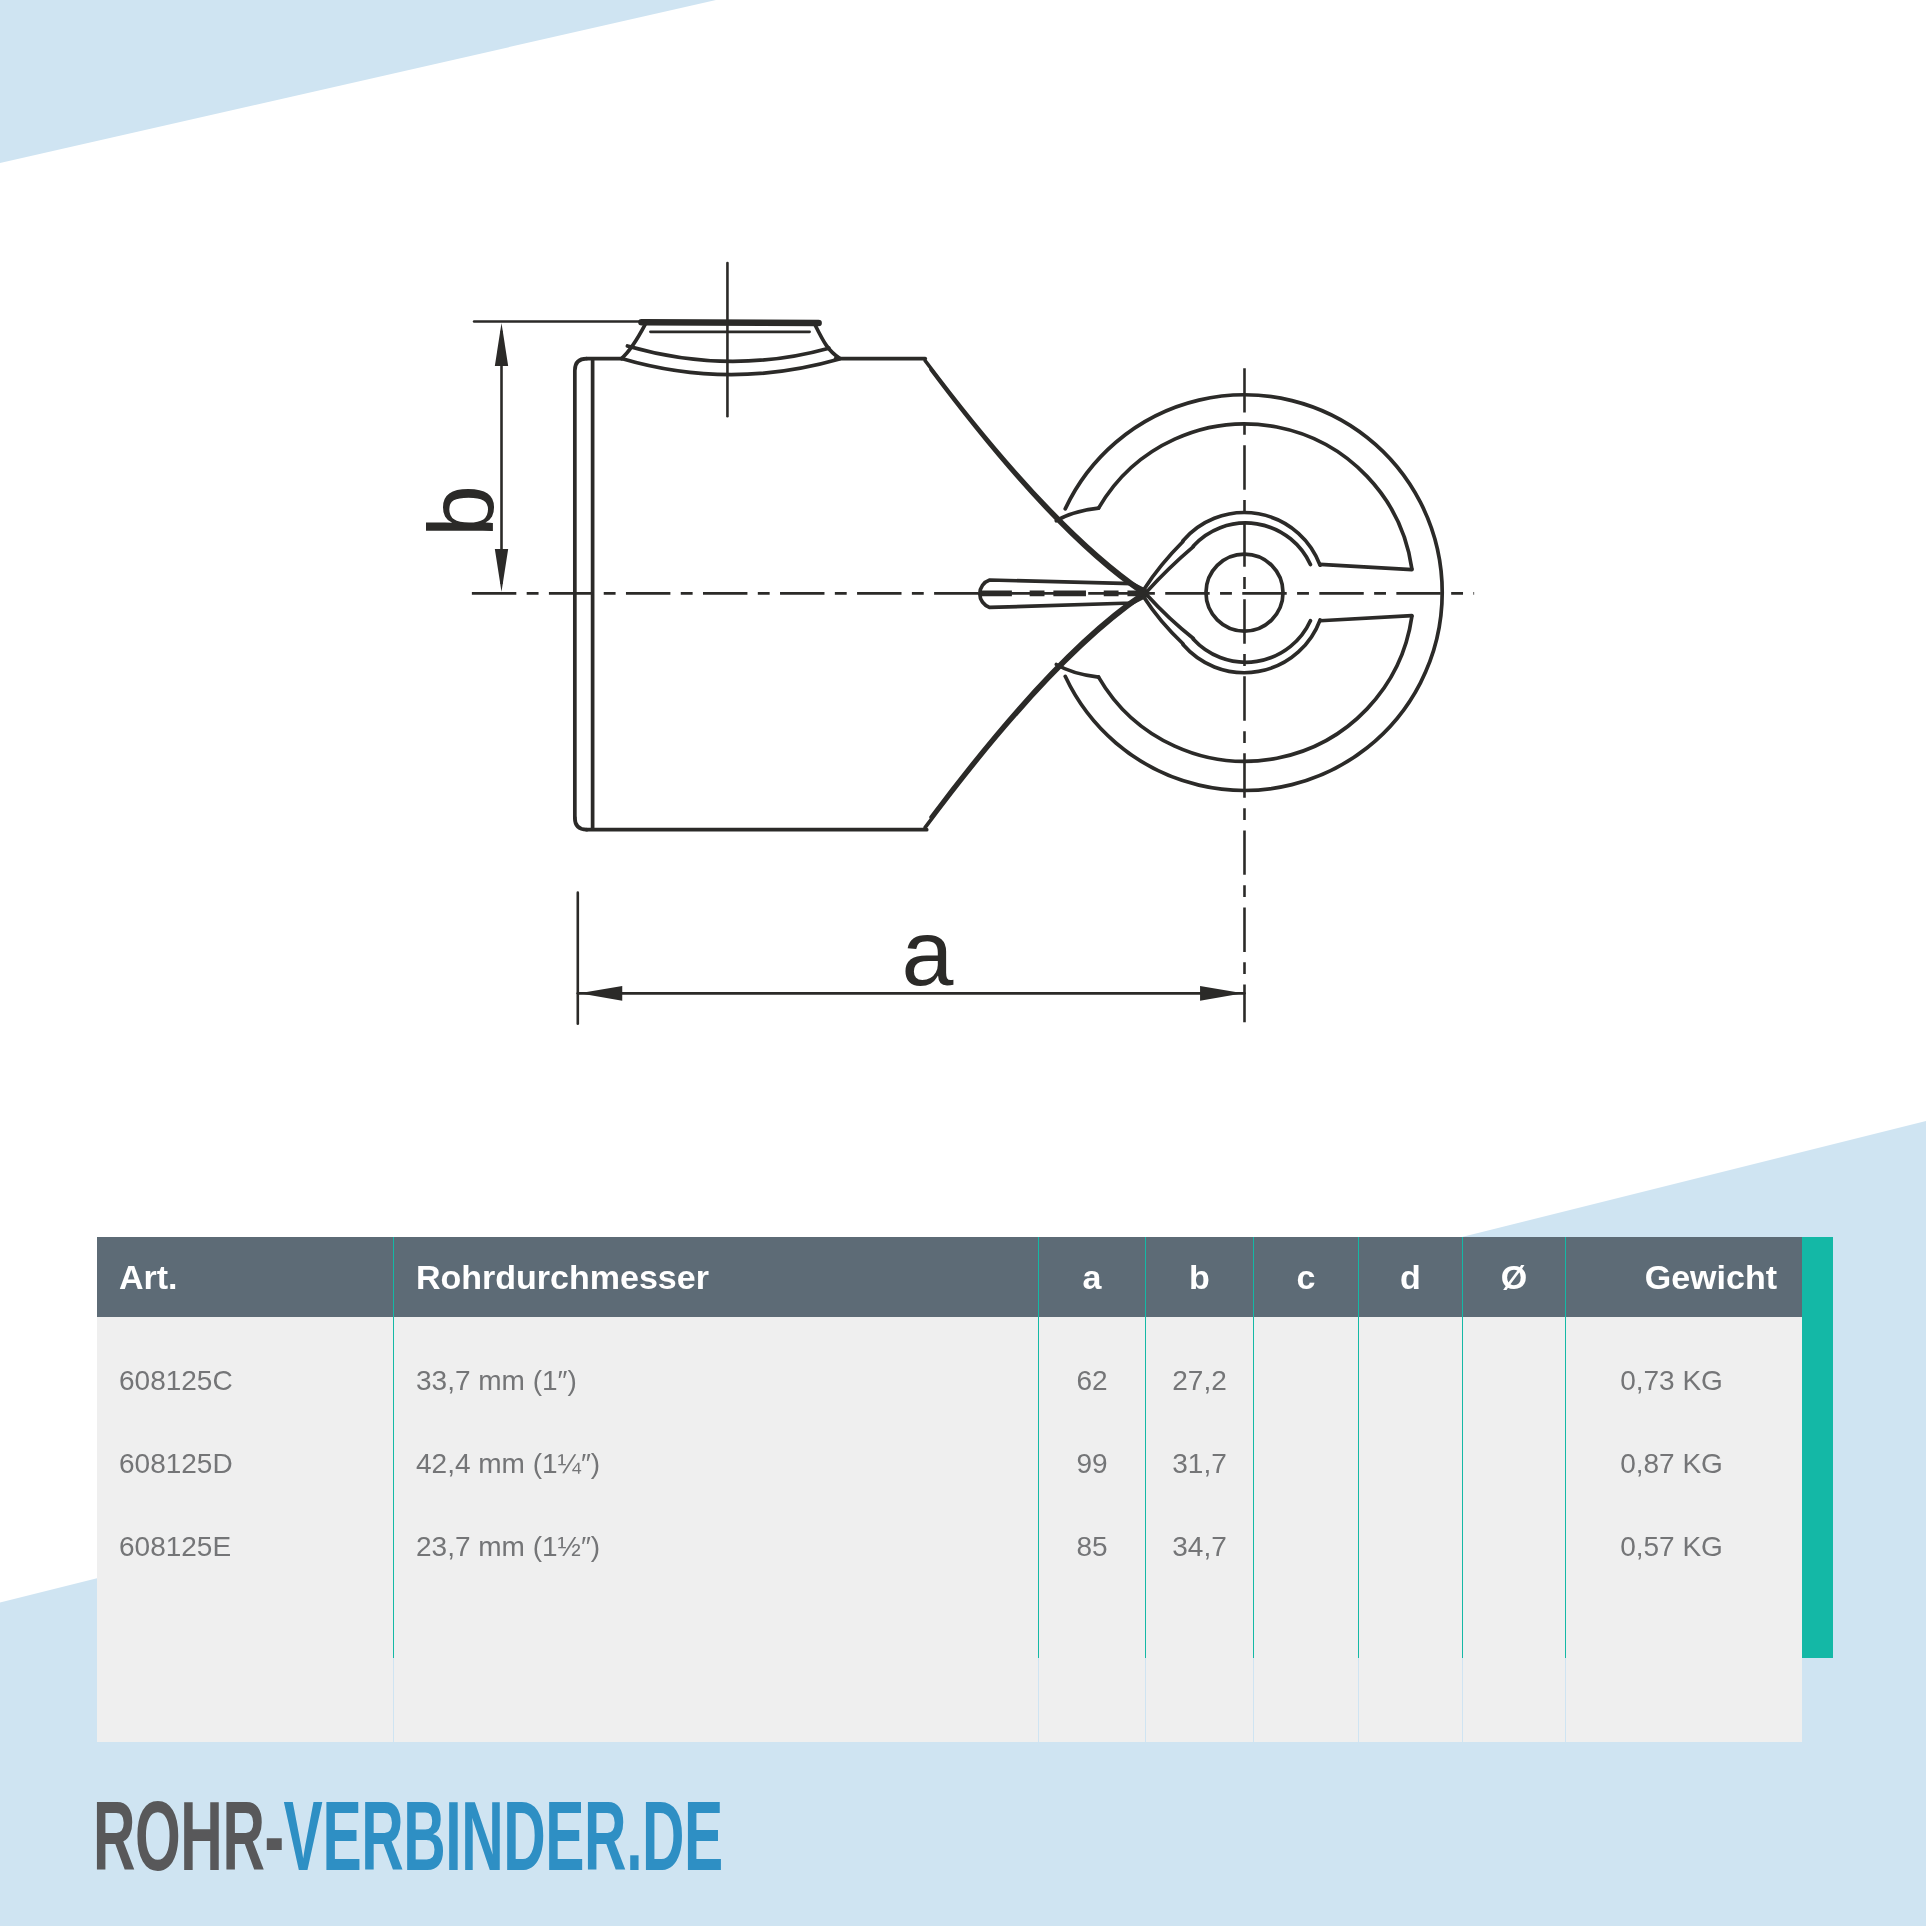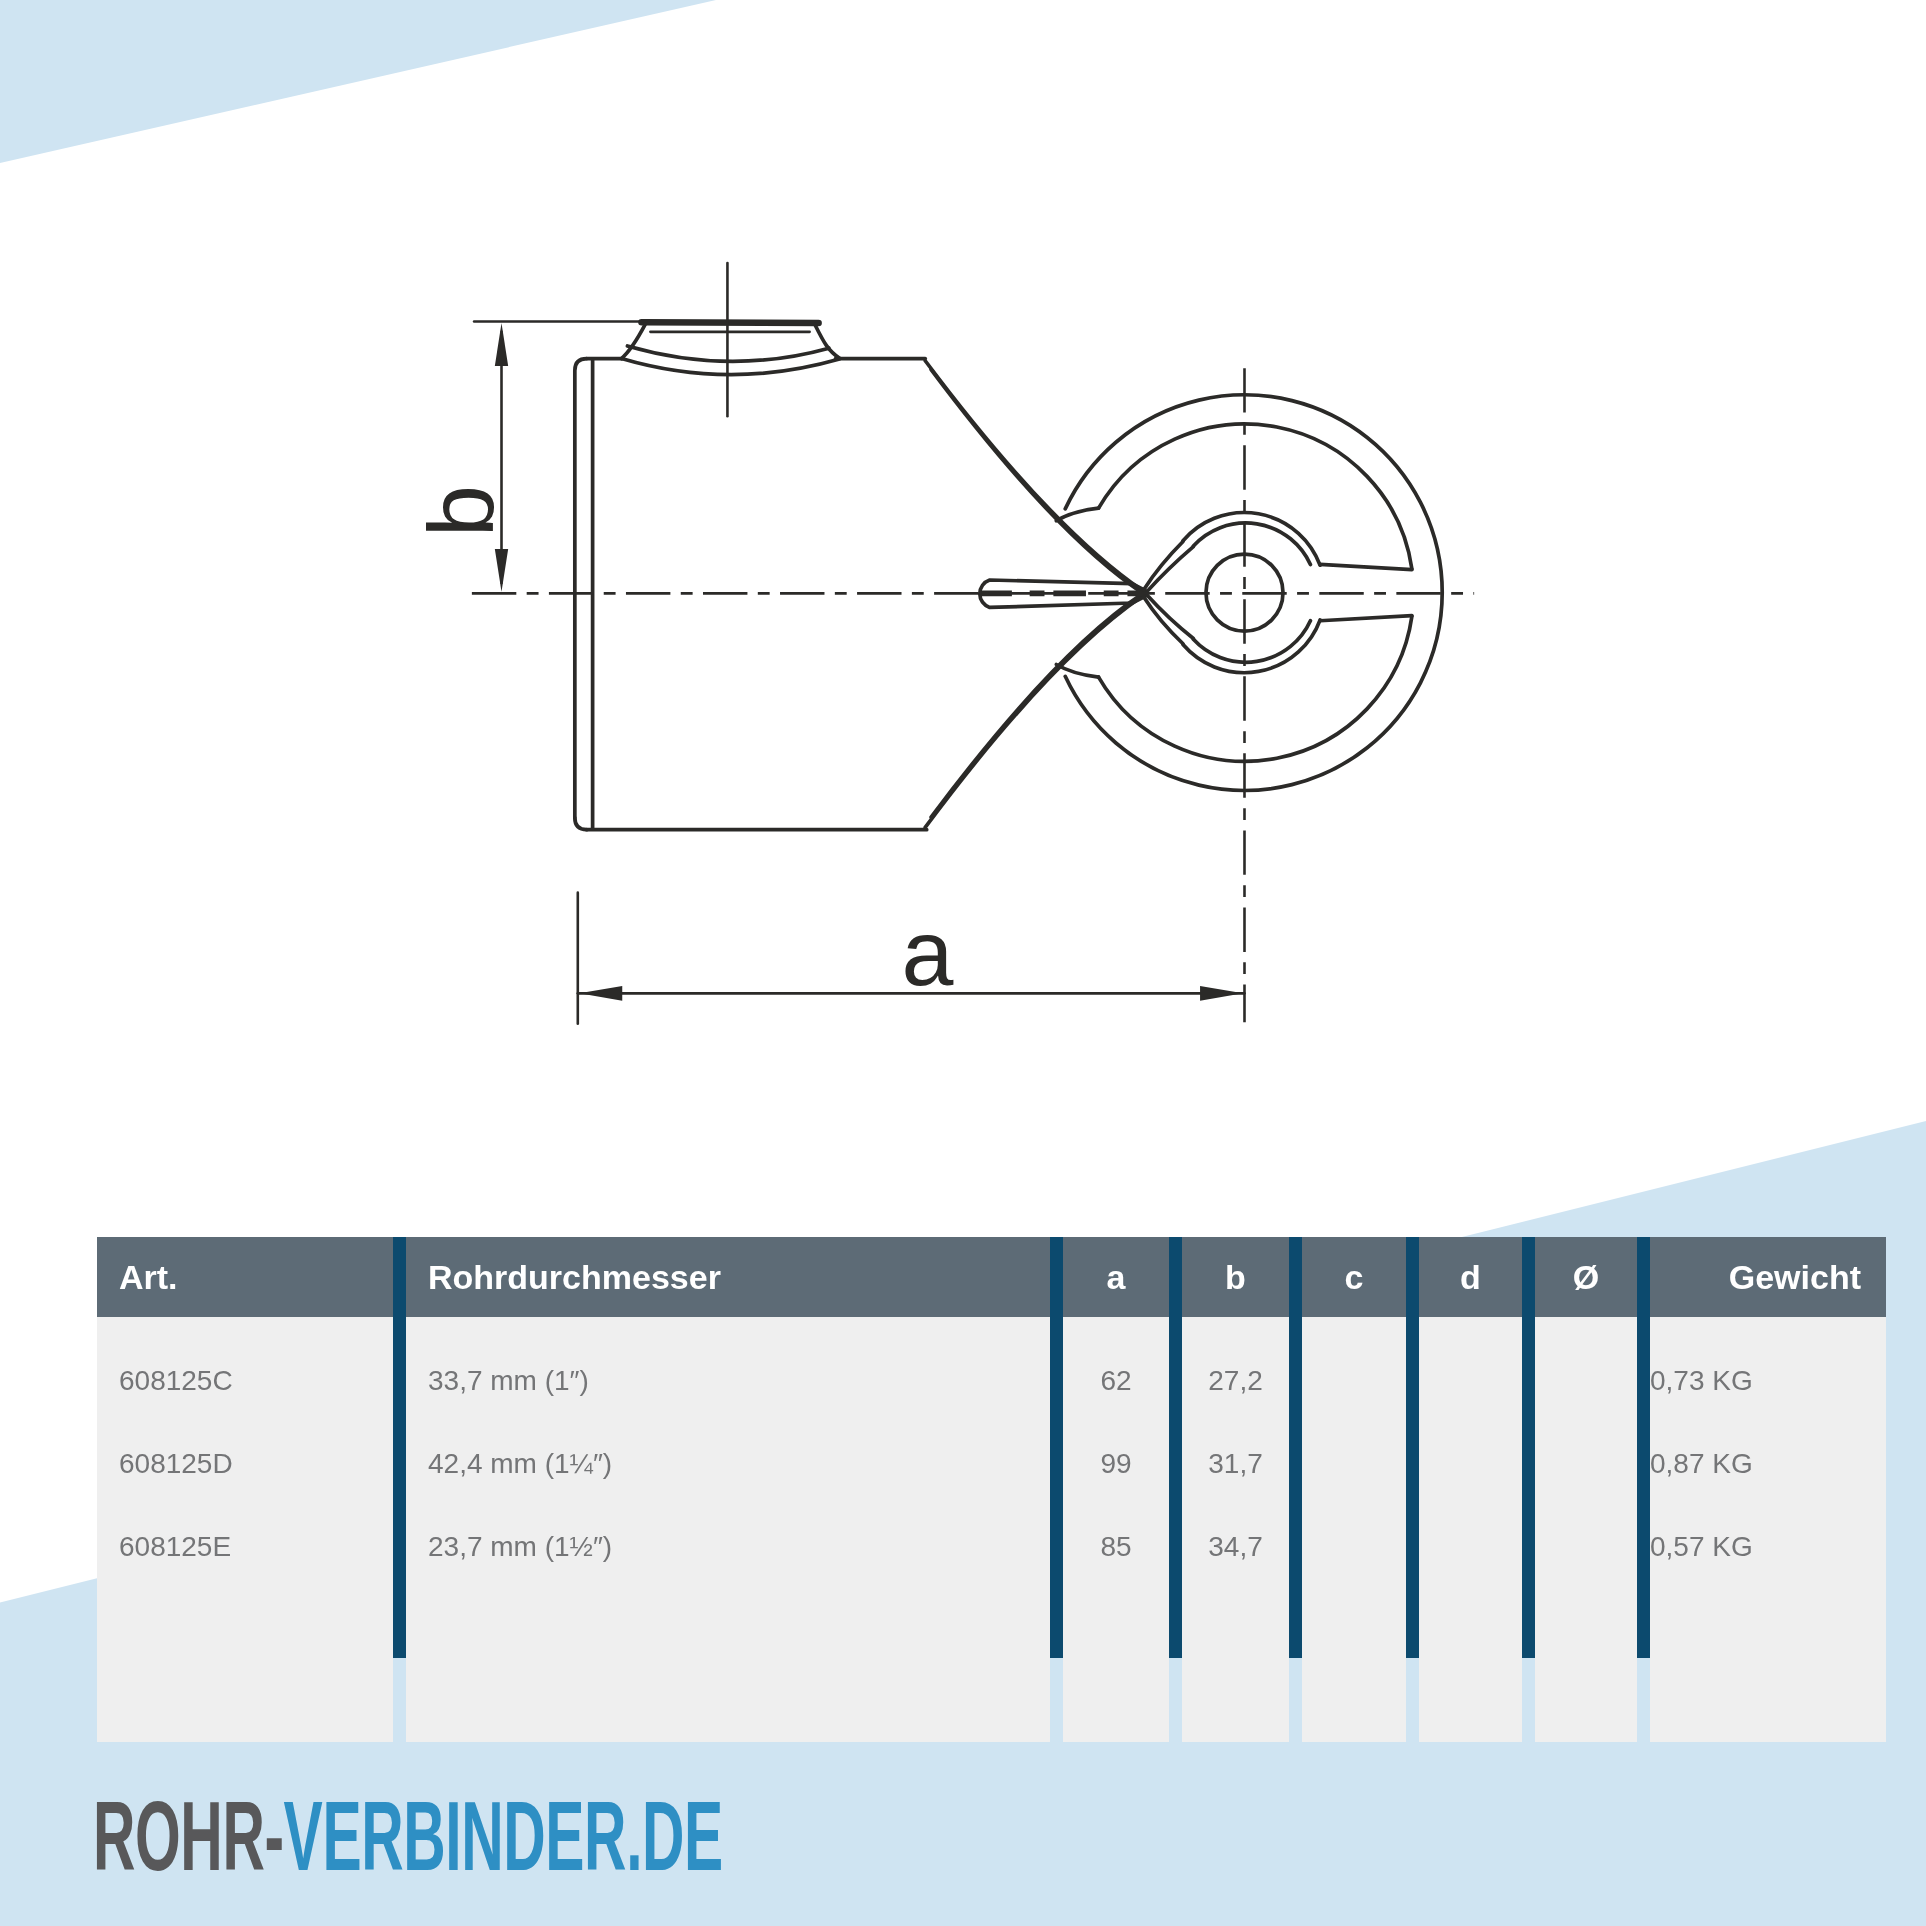--- a/index.html
+++ b/index.html
@@ -30,38 +30,38 @@
   .boldDash{stroke:#2b2a28;fill:none;stroke-width:8;stroke-dasharray:44 24 20 12;}
   .arrhead{fill:#2b2a28;stroke:none;}
   .dimtext{fill:#2b2a28;font-family:"Liberation Sans",sans-serif;font-size:126px;}
   
   #spec-table{
     position:absolute;left:97px;top:1237px;width:1736px;height:421px;
     display:grid;
     grid-template-columns:296px 644px 106px 107px 104px 103px 102px 236px;
     grid-template-rows:80px 425px;
     grid-auto-flow:column;
-    column-gap:13px;
-    background:#0c4a6e;
+    column-gap:1px;
+    background:#14b8a6;
   }
   .th{
     background:#5d6b76;color:#ffffff;
     font-size:34px;font-weight:700;
     display:flex;align-items:center;
   }
   .td-col{
     background:#efefef;color:#747577;
     font-size:28px;
     padding-top:22px;
     box-sizing:border-box;
   }
   .td-col div{line-height:83px;white-space:nowrap;}
   .al{padding-left:22px;}
   .ac{justify-content:center;text-align:center;}
-  .ar{justify-content:flex-end;text-align:left;padding-right:25px;box-sizing:border-box;}
+  .ar{justify-content:flex-end;text-align:center;padding-right:25px;box-sizing:border-box;}
   
   #logo{
     position:absolute;left:93px;top:1787px;
     font-size:98px;line-height:98px;font-weight:700;
     letter-spacing:-0.7px;
     transform:scaleX(0.6);transform-origin:left top;
     white-space:nowrap;
   }
   #logo .lg-gray{color:#58585a;}
   #logo .lg-blue{color:#2e8fc4;}

